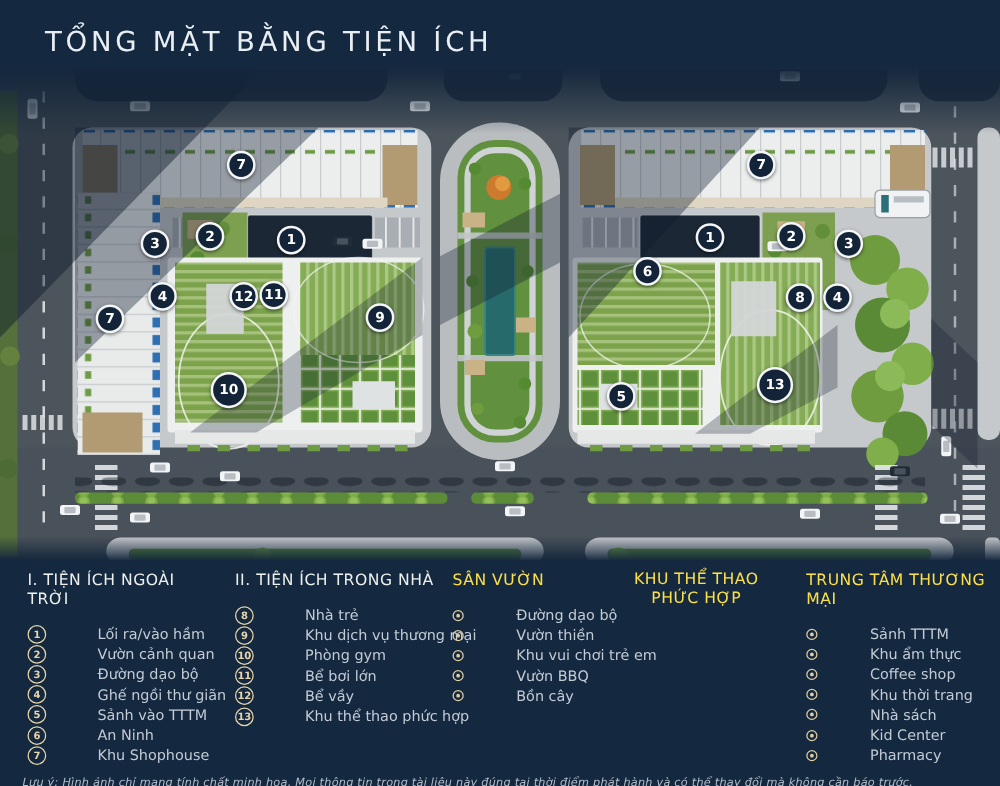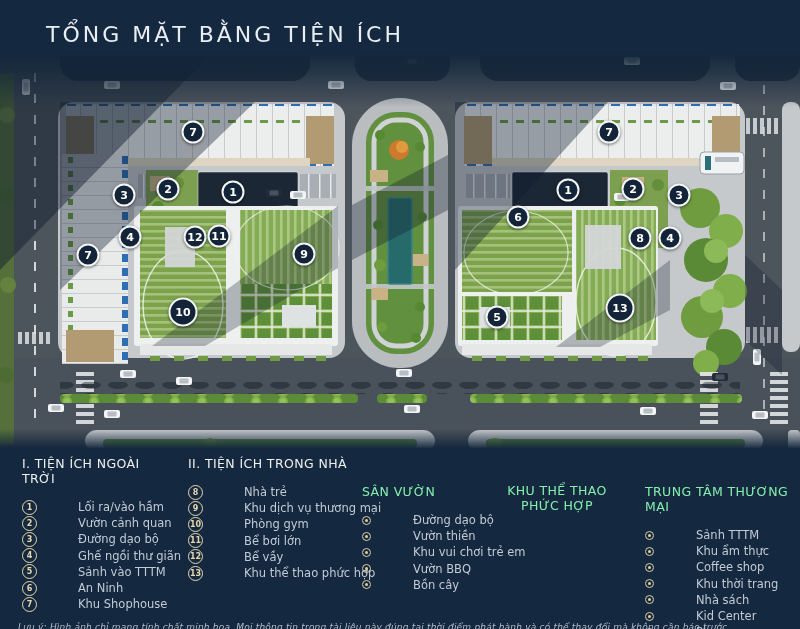--- a/index.html
+++ b/index.html
@@ -5,21 +5,21 @@
   html,body{margin:0;padding:0;}
   body{
     width:800px;height:629px;position:relative;overflow:hidden;
     background:#142840;
     font-family:"DejaVu Sans","Liberation Sans",sans-serif;
     -webkit-font-smoothing:antialiased;
   }
   #stage{position:absolute;inset:0;width:800px;height:629px;}
   
   .page-title{
-    position:absolute;left:46px;top:22px;margin:0;
+    position:absolute;left:36px;top:22px;margin:0;
     font-size:22px;font-weight:400;letter-spacing:3px;
     color:#e9eef3;
   }
   
   #map{position:absolute;left:0;top:55px;width:800px;height:393px;}
   #markers{position:absolute;left:0;top:0;width:800px;height:629px;pointer-events:none;}
   .marker{
     position:absolute;transform:translate(-50%,-50%);
     background:#142438;border:2px solid #f3f5f7;border-radius:50%;
     color:#ffffff;font-weight:bold;font-size:11px;
@@ -27,21 +27,21 @@
     box-shadow:0 1px 3px rgba(0,0,0,.55);
     box-sizing:border-box;
   }
   
   #legend{position:absolute;left:0;top:0;width:800px;height:629px;}
   .lcol{position:absolute;top:456px;}
   .lcol h3{
     margin:0 0 13px 0;font-size:12.5px;font-weight:normal;letter-spacing:.4px;
     color:#eef0ec;
   }
-  .lcol.gold h3{color:#86efac;margin-top:28px;}
+  .lcol.gold h3{color:#fde047;}
   .lcol.center h3{text-align:center;}
   .lcol ul{list-style:none;margin:0;padding:0;}
   .lcol li{
     display:flex;align-items:center;height:16.2px;
     font-size:11.5px;color:#c3cbd4;white-space:nowrap;gap:33px;
   }
   .num{
     flex:0 0 auto;width:13px;height:13px;margin-right:8px;
     border:1px solid #e8d7ab;border-radius:50%;color:#e8d7ab;
     font-size:8px;font-weight:bold;display:flex;align-items:center;justify-content:center;

